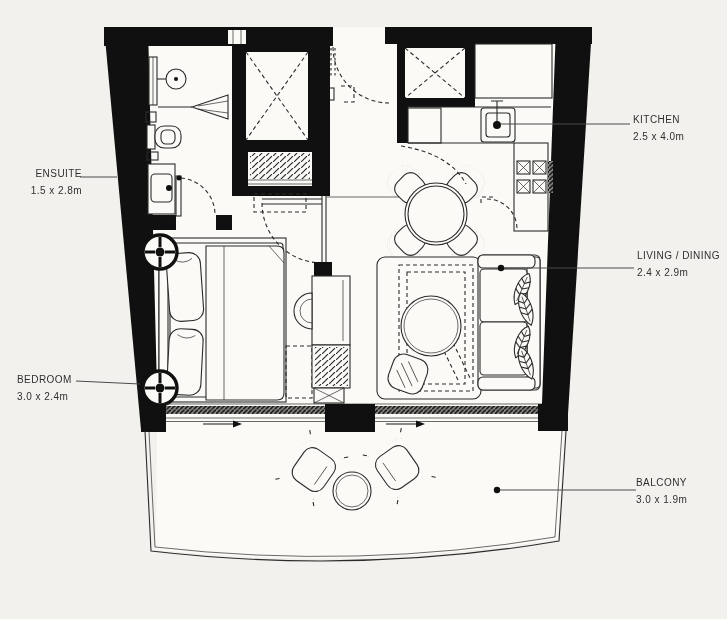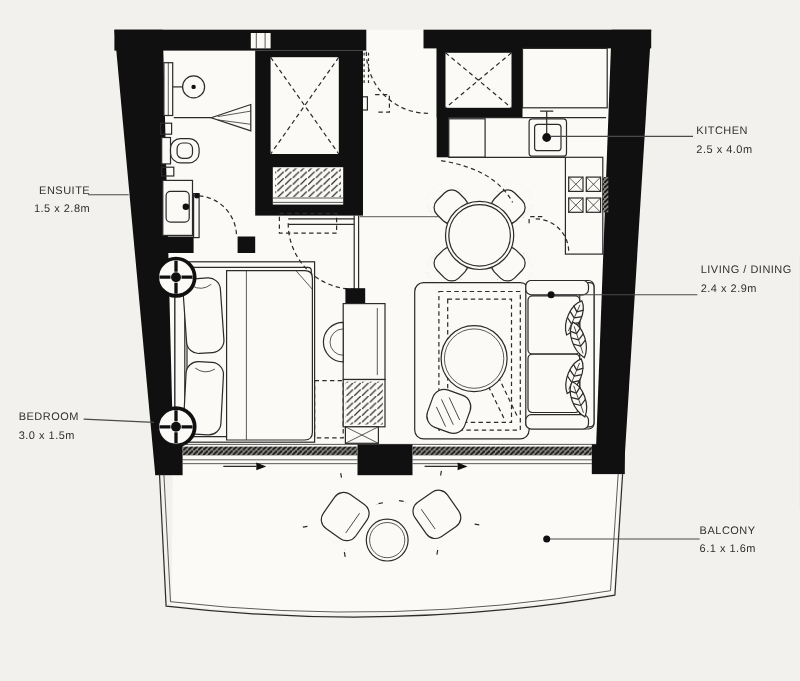--- a/index.html
+++ b/index.html
@@ -264,27 +264,27 @@
     <circle class="dot" cx="497" cy="490" r="3.2"></circle>
   </g>
 </svg>
 
 <div class="lbl center" style="left:16px;top:165px;width:66px;">
   <div>ENSUITE</div>
   <div>1.5 x 2.8m</div>
 </div>
 <div class="lbl" style="left:17px;top:371px;">
   <div>BEDROOM</div>
-  <div>3.0 x 1.5m</div>
+  <div>3.0 x 2.4m</div>
 </div>
 <div class="lbl" style="left:633px;top:111px;">
   <div>KITCHEN</div>
   <div>2.5 x 4.0m</div>
 </div>
-<div class="lbl" style="left:637px;top:237px;">
+<div class="lbl" style="left:637px;top:247px;">
   <div>LIVING / DINING</div>
   <div>2.4 x 2.9m</div>
 </div>
 <div class="lbl" style="left:636px;top:474px;">
   <div>BALCONY</div>
-  <div>6.1 x 1.6m</div>
+  <div>3.0 x 1.9m</div>
 </div>
 </div>
 
 </body></html>

